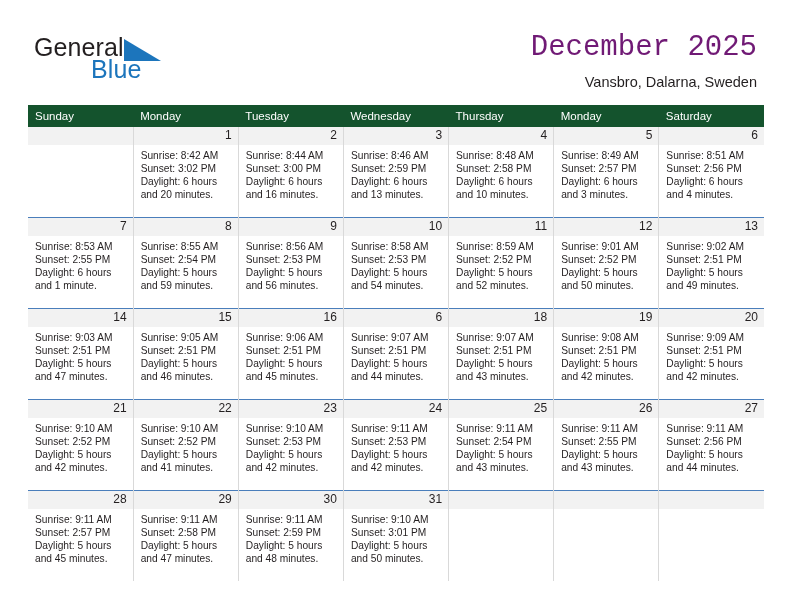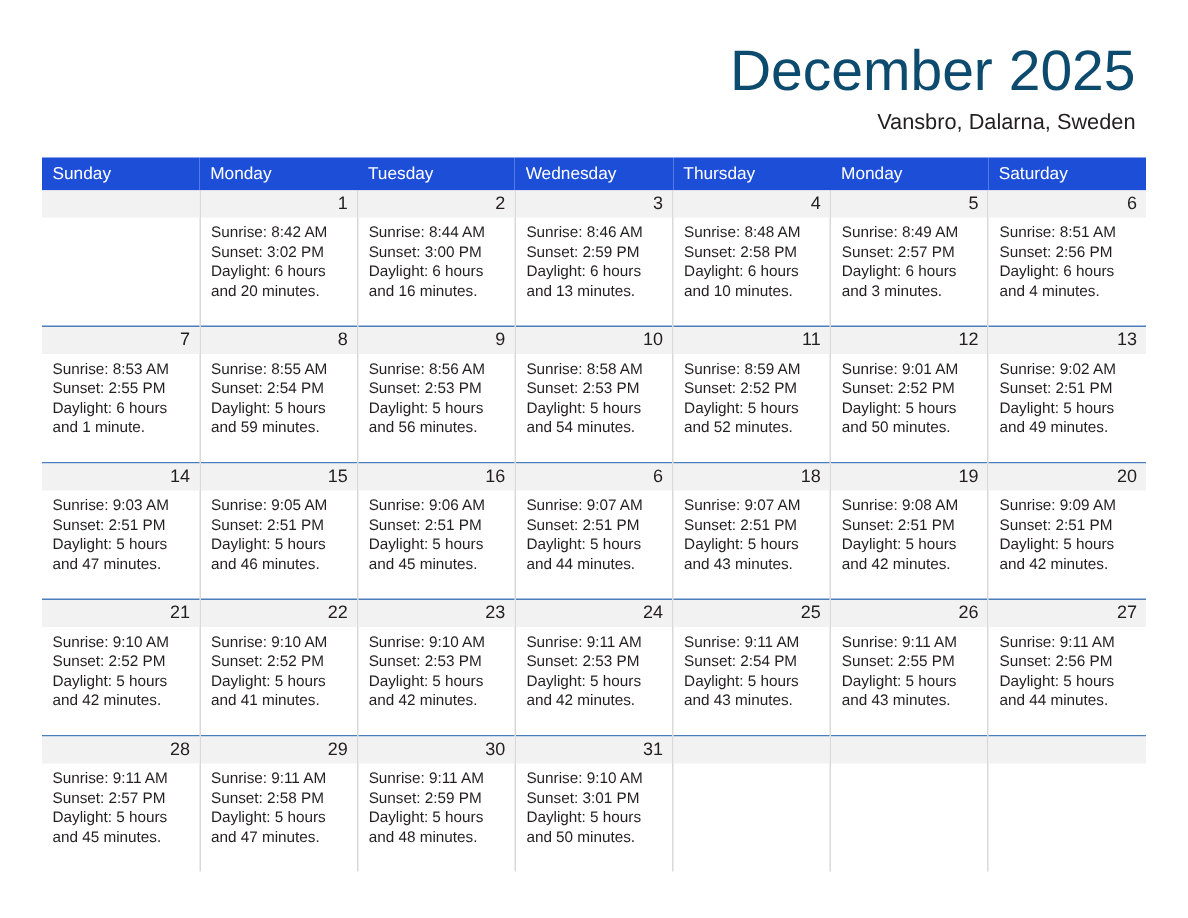--- a/index.html
+++ b/index.html
@@ -63,24 +63,25 @@
   }
   .brand-mark svg { display: block; }
 
   .title-block {
     position: absolute;
     right: 35px;
     top: 30px;
     text-align: right;
   }
   .cal-title {
-    font-size: 38px;
-    color: #0c4a6e;
+    font-size: 29px;
+    color: #701a75;
     line-height: 36px;
     white-space: nowrap;
+    font-family: Liberation Mono, monospace;
   }
   .cal-subtitle {
     font-size: 14.5px;
     color: #231f20;
     line-height: 20px;
     margin-top: 6px;
     white-space: nowrap;
   }
 
   
@@ -88,21 +89,21 @@
     position: absolute;
     left: 28px;
     top: 105px;
     width: 736px;
     border-collapse: collapse;
     table-layout: fixed;
   }
   .calendar col { width: 105.14px; }
 
   thead th {
-    background: #1d4ed8;
+    background: #14532d;
     color: #ffffff;
     font-size: 11.5px;
     font-weight: normal;
     text-align: left;
     padding: 5px 0 5px 7px;
     height: 20px;
     box-sizing: border-box;
     border: none;
   }
 
@@ -142,20 +143,29 @@
     white-space: nowrap;
   }
 </style>
 </head>
 <body>
 
 <div class="page">
 
   <div class="header">
 
+    <div class="brand">
+      <span class="brand-general">General</span>
+      <span class="brand-mark">
+        <svg width="37" height="22" viewBox="0 0 37 22" xmlns="http://www.w3.org/2000/svg">
+          <polygon points="0,0 37,22 0,22" fill="#1c75bc"></polygon>
+        </svg>
+      </span>
+      <span class="brand-blue">Blue</span>
+    </div>
 
     <div class="title-block">
       <div class="cal-title">December 2025</div>
       <div class="cal-subtitle">Vansbro, Dalarna, Sweden</div>
     </div>
 
   </div>
 
   <table class="calendar">
     <colgroup>

